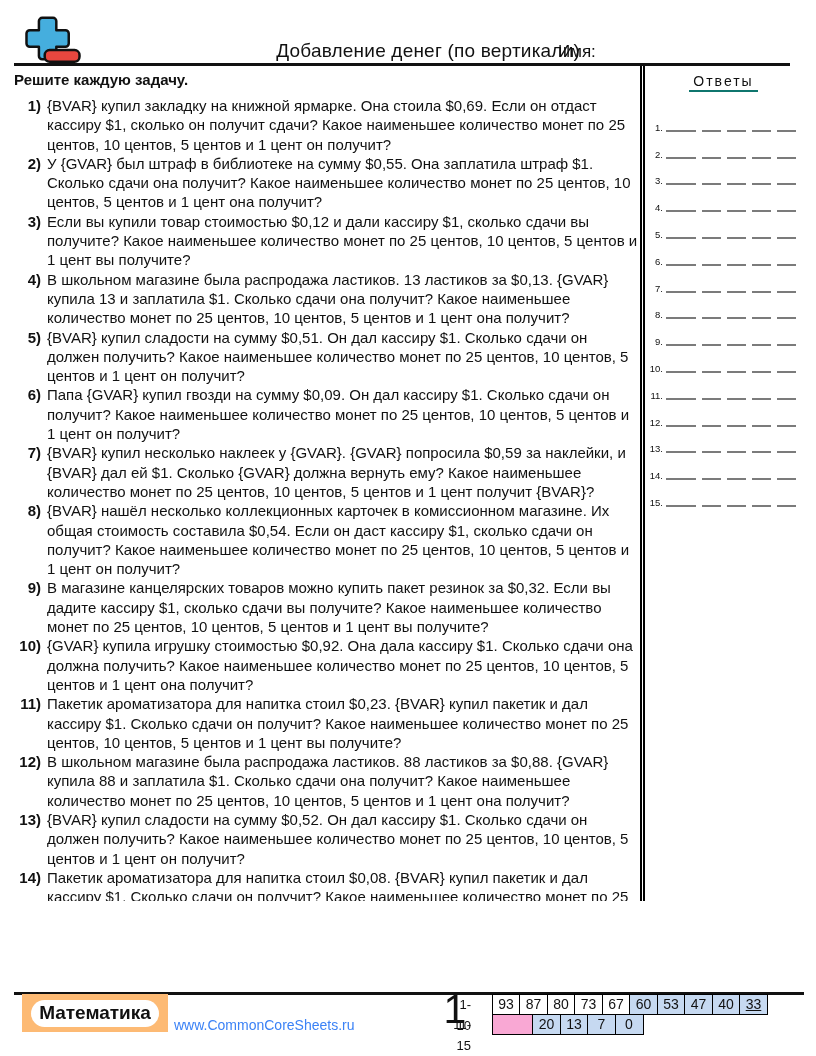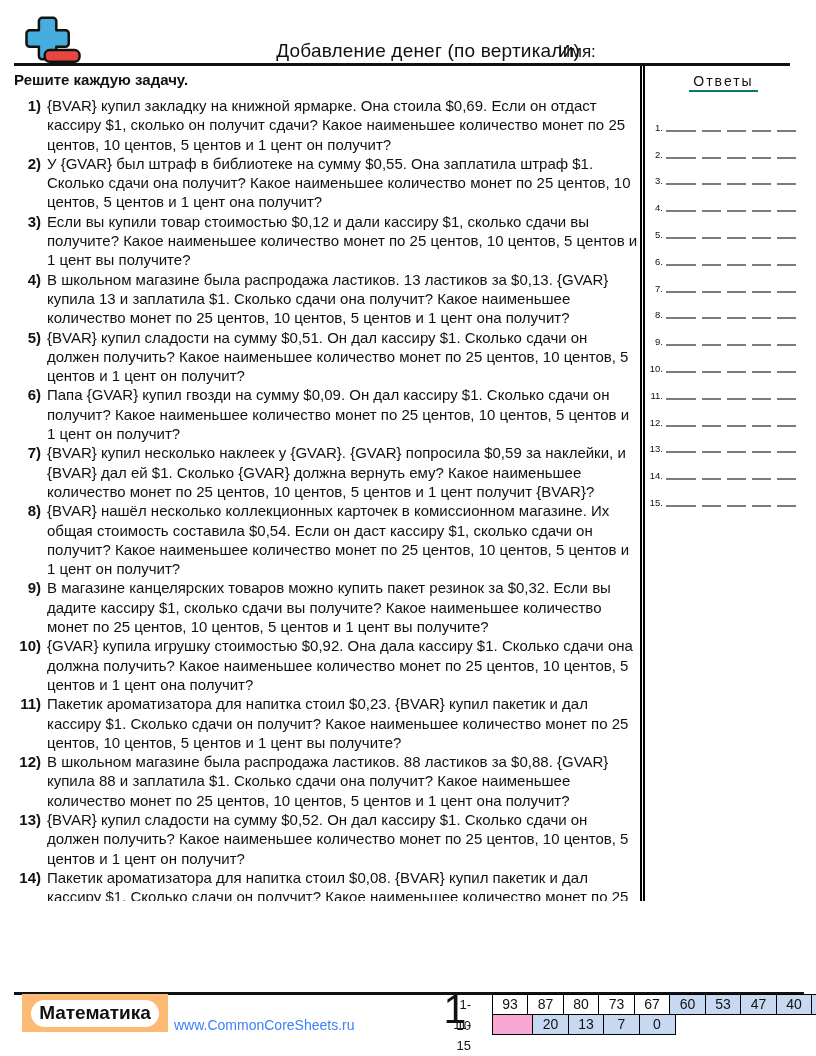--- a/index.html
+++ b/index.html
@@ -48,21 +48,21 @@
     background:#fff; border-radius:16px; padding:2px 8px 3px 8px;
     font-size:19px; font-weight:bold; white-space:nowrap;
   }
   .site-url { position:absolute; left:174px; top:1017px; font-size:14px; color:#3b82f6; }
   .page-num { position:absolute; left:430px; top:986px; width:50px; text-align:center; font-size:41px; }
   .score-table { position:absolute; left:447px; top:994px; }
   .score-row { display:flex; height:21px; margin-top:-1.5px; }
   .score-row:first-child { margin-top:0; }
   .score-label { width:46px; text-align:right; padding-right:22px; font-size:13px; line-height:21px; }
   .score-cell {
-    width:37px; border:1.5px solid #000; margin-left:-1.5px; text-align:center;
+    width:29px; border:1.5px solid #000; margin-left:-1.5px; text-align:center;
     font-size:14px; line-height:18px; background:#fff;
   }
 </style>
 </head>
 <body>
 
 <div class="page">
 
   <svg class="logo-svg" viewBox="0 0 70 62" xmlns="http://www.w3.org/2000/svg">
     <path id="logo-plus" d="M22,3 h13 a4,4 0 0 1 4,4 v11 h11 a4,4 0 0 1 4,4 v12 a4,4 0 0 1 -4,4 h-11 v11 a4,4 0 0 1 -4,4 h-13 a4,4 0 0 1 -4,-4 v-11 H7 a4,4 0 0 1 -4,-4 v-12 a4,4 0 0 1 4,-4 h11 V7 a4,4 0 0 1 4,-4 z" fill="#45aede" stroke="#111" stroke-width="3" stroke-linejoin="round"></path>

